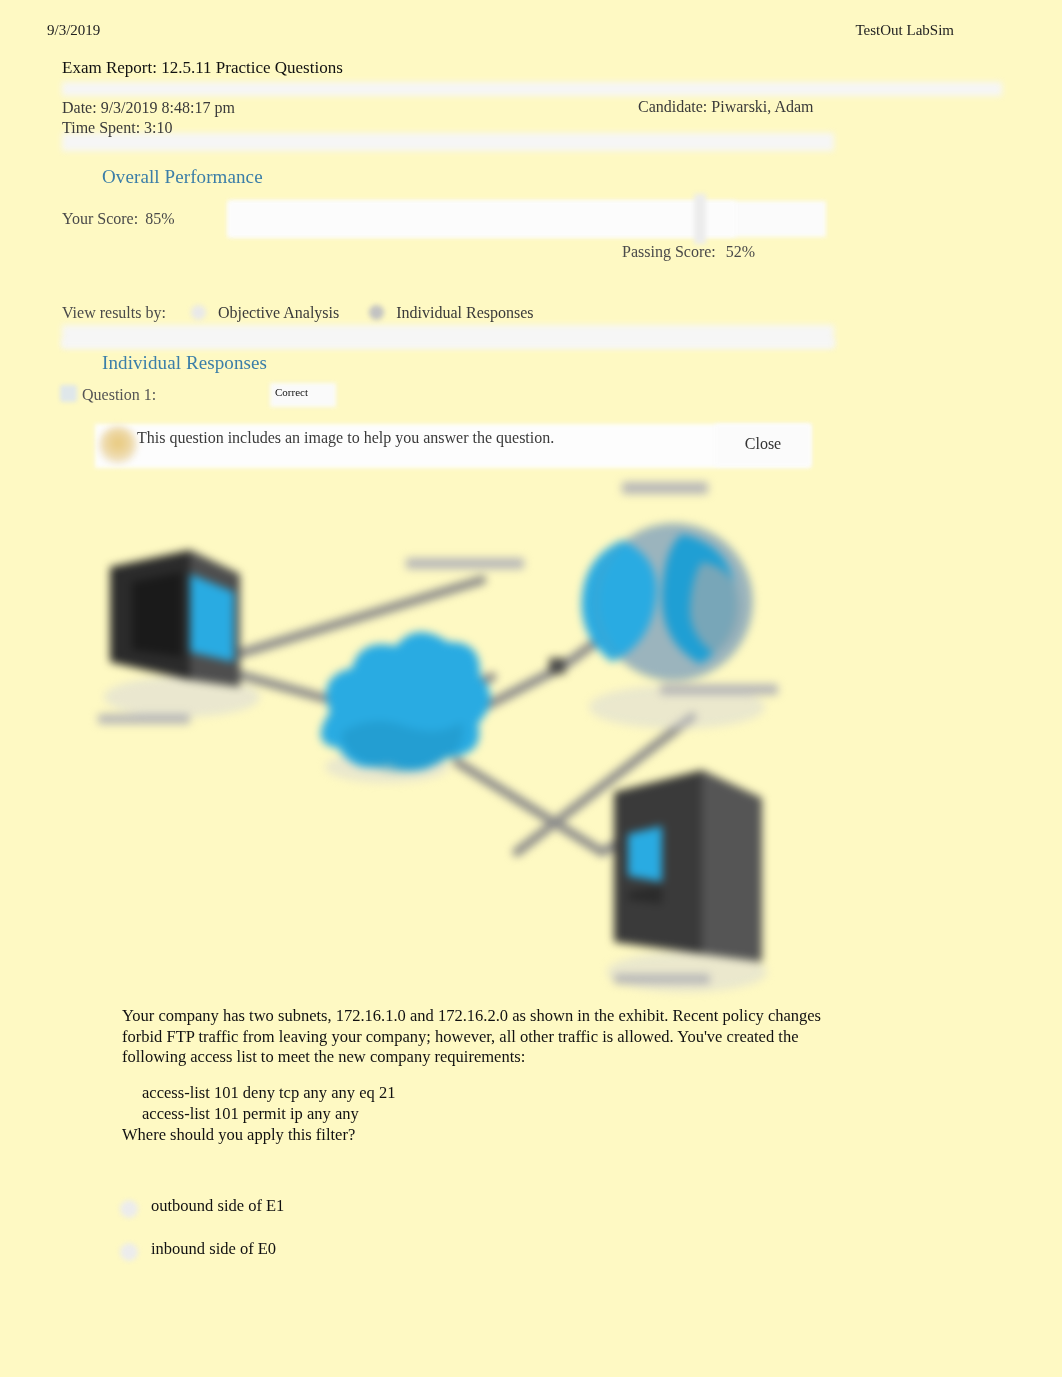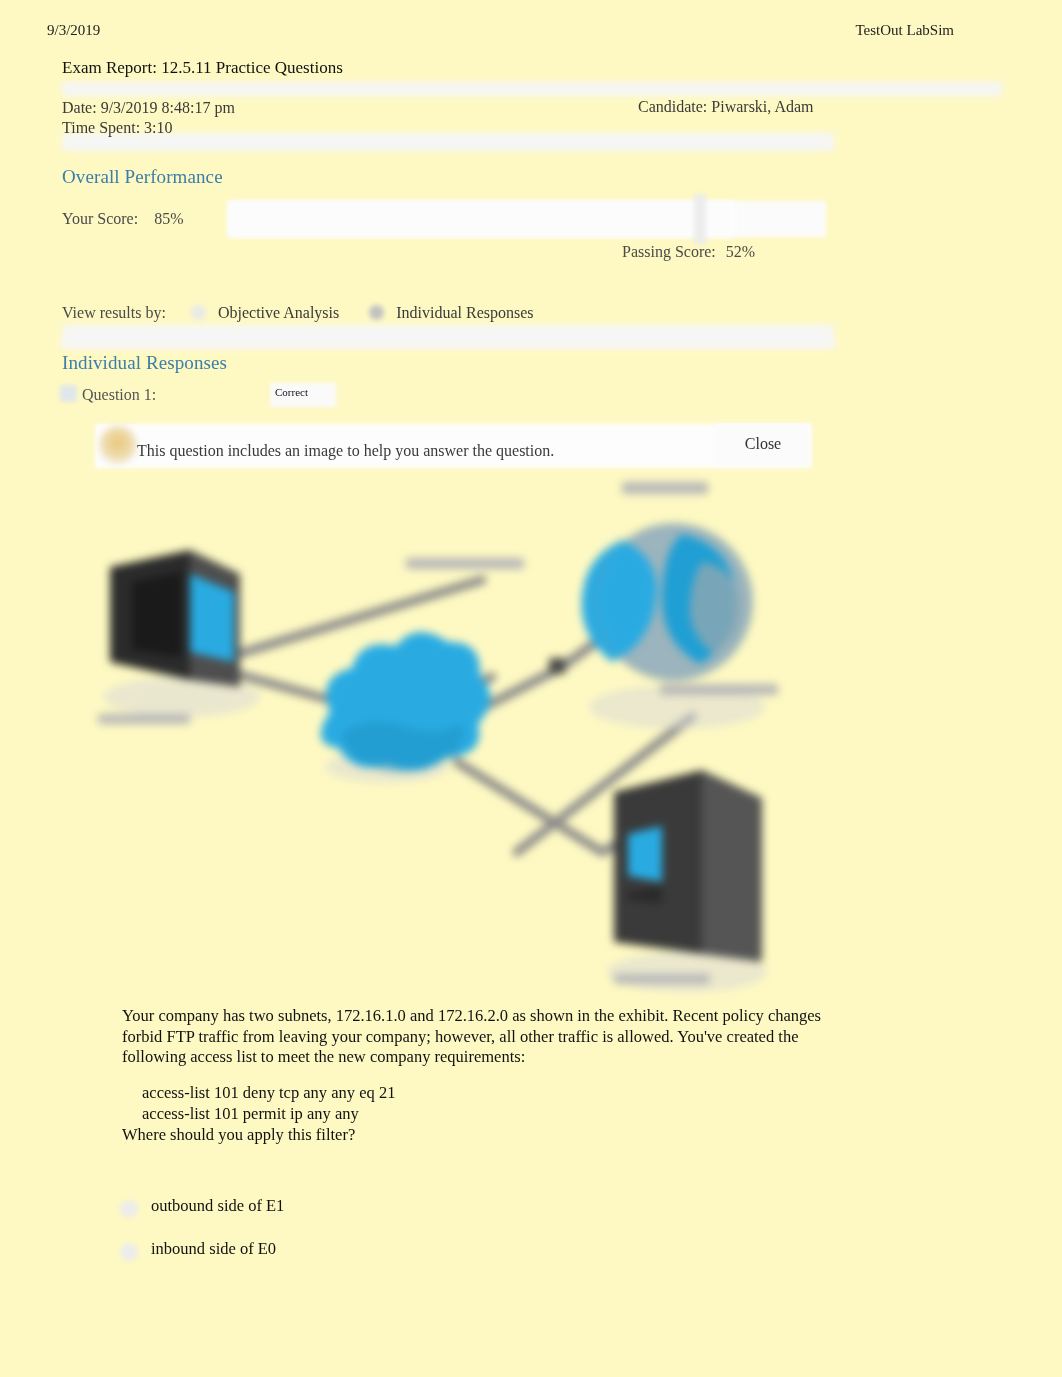--- a/index.html
+++ b/index.html
@@ -110,34 +110,35 @@
     font-size: 16px;
     color: #3a3a3a;
     white-space: nowrap;
   }
 
   .section-heading {
     position: absolute;
     font-size: 19px;
     color: #3b7ea8;
     letter-spacing: 0.1px;
+    margin-left: 40px;
   }
   .heading-overall { left: 62px; top: 166px; }
   .heading-individual { left: 62px; top: 352px; }
 
   
   .score-label {
     position: absolute;
     left: 62px;
     top: 210px;
     font-size: 16px;
     color: #4a4a4a;
     white-space: nowrap;
   }
-  .score-value { margin-left: 16px; color: #4a4a4a; }
+  .score-value { margin-left: 7px; color: #4a4a4a; }
 
   .score-bar-wrap {
     position: absolute;
     left: 228px;
     top: 201px;
     width: 598px;
     height: 36px;
   }
   .score-bar-track {
     position: absolute;
@@ -274,21 +275,21 @@
     top: 2px;
     width: 38px;
     height: 38px;
     border-radius: 50%;
     background: radial-gradient(circle at 50% 45%, #e8c87a 0%, #eed9a8 45%, #f3ecdd 75%, #fbfbfb 100%);
     filter: blur(3.2px);
   }
   .notice-text {
     position: absolute;
     left: 42px;
-    top: 18px;
+    top: 5px;
     font-size: 16px;
     color: #3a3a3a;
     white-space: nowrap;
   }
   .notice-close {
     position: absolute;
     left: 620px;
     top: 0;
     width: 96px;
     height: 42px;

